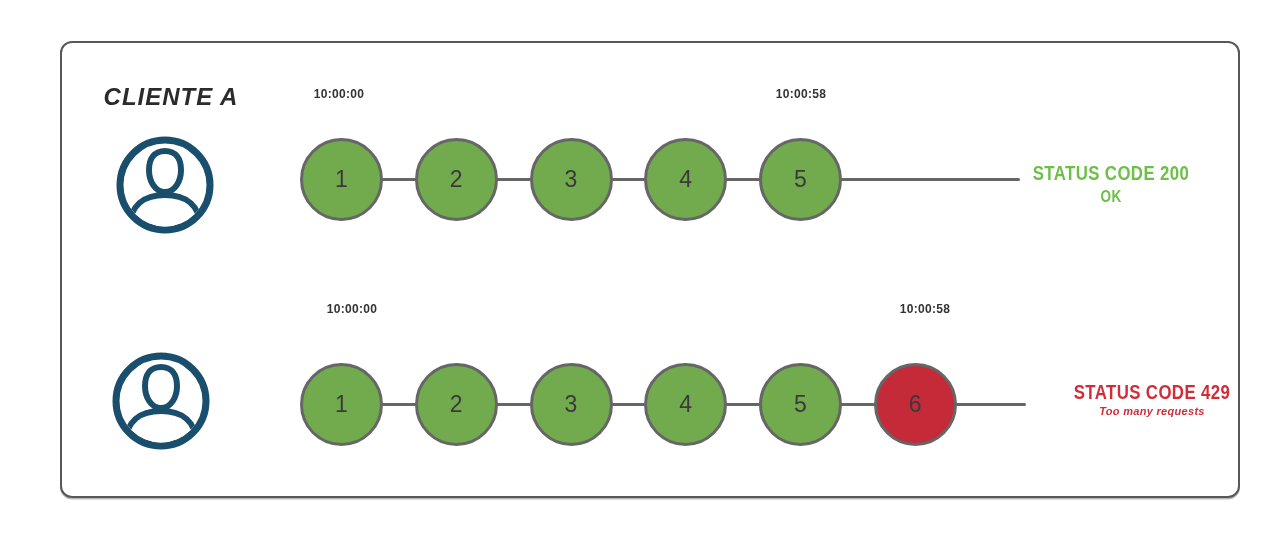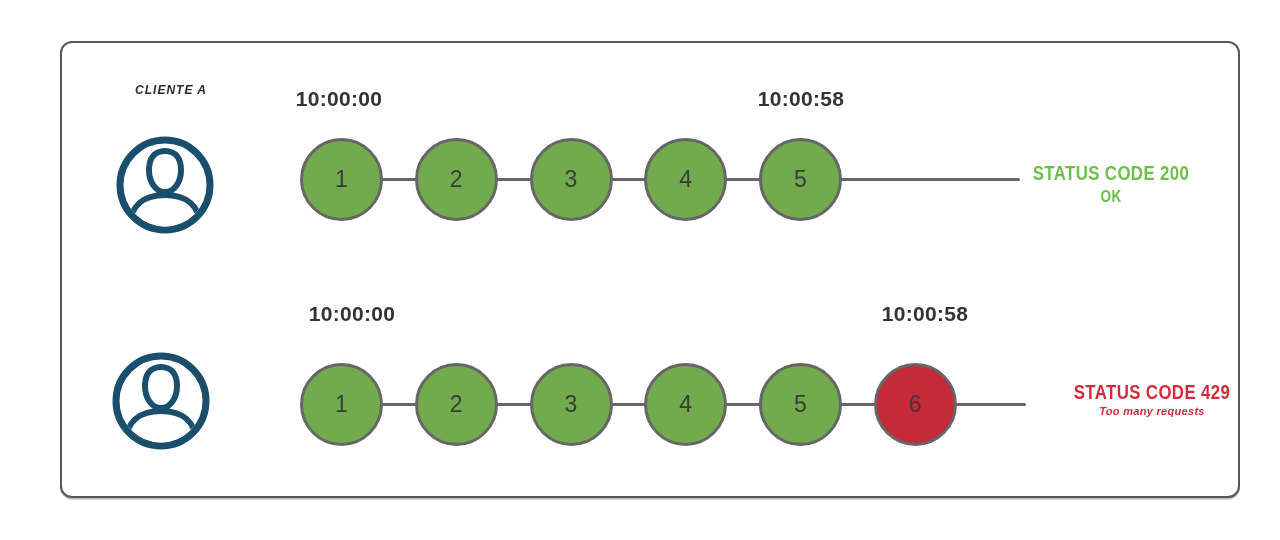--- a/index.html
+++ b/index.html
@@ -21,34 +21,34 @@
     background: #ffffff;
     box-shadow: 0 1.5px 0 rgba(60,60,60,0.35);
   }
   .client-label {
     position: absolute;
     width: 170px;
     text-align: center;
     white-space: nowrap;
     font-weight: 700;
     font-style: italic;
-    font-size: 12px;
+    font-size: 24px;
     letter-spacing: 1px;
     color: var(--client-text);
   }
   .client-label.row-a { left: 86px;  top: 83px; }
   .client-label.row-b { left: 82px;  top: 298px; }
 
   .timestamp {
     position: absolute;
     width: 150px;
     text-align: center;
     white-space: nowrap;
     font-weight: 700;
-    font-size: 21px;
+    font-size: 12px;
     line-height: 1;
     color: var(--text-dark);
     letter-spacing: 0.3px;
   }
   .ts-a-start { left: 264px; top: 88px; }
   .ts-a-end   { left: 726px; top: 88px; }
   .ts-b-start { left: 277px; top: 303px; }
   .ts-b-end   { left: 850px; top: 303px; }
 
   .avatar { position: absolute; width: 100px; height: 100px; }

